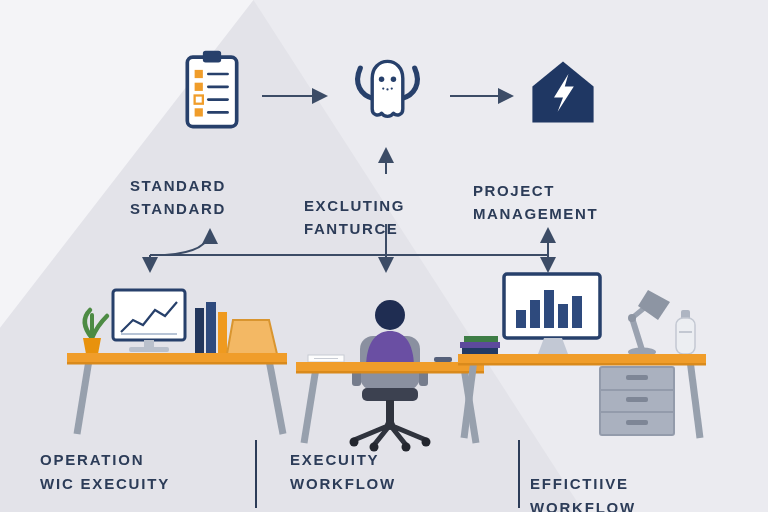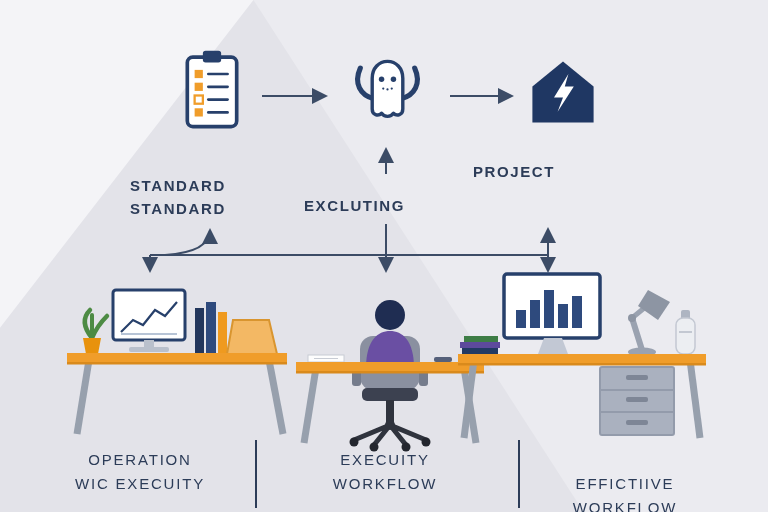--- a/index.html
+++ b/index.html
@@ -11,22 +11,22 @@
   .bg-shade{position:absolute;inset:0;pointer-events:none;}
   .bg-right{background:var(--bg_mid,#ebebf0);clip-path:polygon(33% 0,100% 0,100% 100%,76% 100%);}
   .bg-topleft{background:var(--bg_light,#f4f4f7);clip-path:polygon(0 0,33% 0,0 64%);}
   .abs{position:absolute;}
   .label-top{
     position:absolute;color:var(--text_dark,#2c3c58);
     font-size:15px;font-weight:600;letter-spacing:1.6px;line-height:23px;
   }
   .label-top span{display:block;}
   .caption{
-    position:absolute;text-align:center;color:var(--text_dark,#223150);
-    font-size:15px;font-weight:400;letter-spacing:1.8px;line-height:24px;
+    position:absolute;color:var(--text_dark,#223150);
+    font-size:15px;font-weight:700;letter-spacing:1.8px;line-height:24px;
   }
   .caption span{display:block;}
   .divider{
     position:absolute;width:2px;height:68px;background:var(--text_dark,#2c3550);top:440px;
   }
   svg{display:block;}
 </style>
 </head>
 <body>
 
@@ -84,23 +84,25 @@
     <path d="M165 255 Q210 252 210 230" fill="none" stroke="#3c4c66" stroke-width="2" marker-end="url(#ah)"></path>
     <line x1="548" y1="255" x2="548" y2="229" stroke="#3c4c66" stroke-width="2" marker-end="url(#ah)"></line>
   </svg>
 
   <div class="label-top" style="left:130px;top:174px;width:165px">
     <span>STANDARD</span>
     <span>STANDARD</span>
   </div>
   <div class="label-top" style="left:304px;top:194px;width:165px">
     <span>EXCLUTING</span>
-  </div>
-  <div class="label-top" style="left:473px;top:160px;width:175px">
+    <span>FANTURCE</span>
+  </div>
+  <div class="label-top" style="left:473px;top:179px;width:175px">
     <span>PROJECT</span>
+    <span>MANAGEMENT</span>
   </div>
 
   <svg class="abs" style="left:55px;top:282px" width="245" height="155" viewBox="0 0 245 155">
     <line x1="34" y1="78" x2="22" y2="152" stroke="#97a0ad" stroke-width="7"></line>
     <line x1="214" y1="78" x2="228" y2="152" stroke="#97a0ad" stroke-width="7"></line>
     <g>
       <path d="M37 56 C29 46 27 36 35 28" fill="none" stroke="#4d8b44" stroke-width="4.5" stroke-linecap="round"></path>
       <path d="M37 56 C42 44 48 38 52 34" fill="none" stroke="#4d8b44" stroke-width="4.5" stroke-linecap="round"></path>
       <path d="M37 56 C37 46 37 40 37 33" fill="none" stroke="#4d8b44" stroke-width="4" stroke-linecap="round"></path>
       <path d="M28 56 L46 56 L43 72 L31 72 Z" fill="#e8920c"></path>

